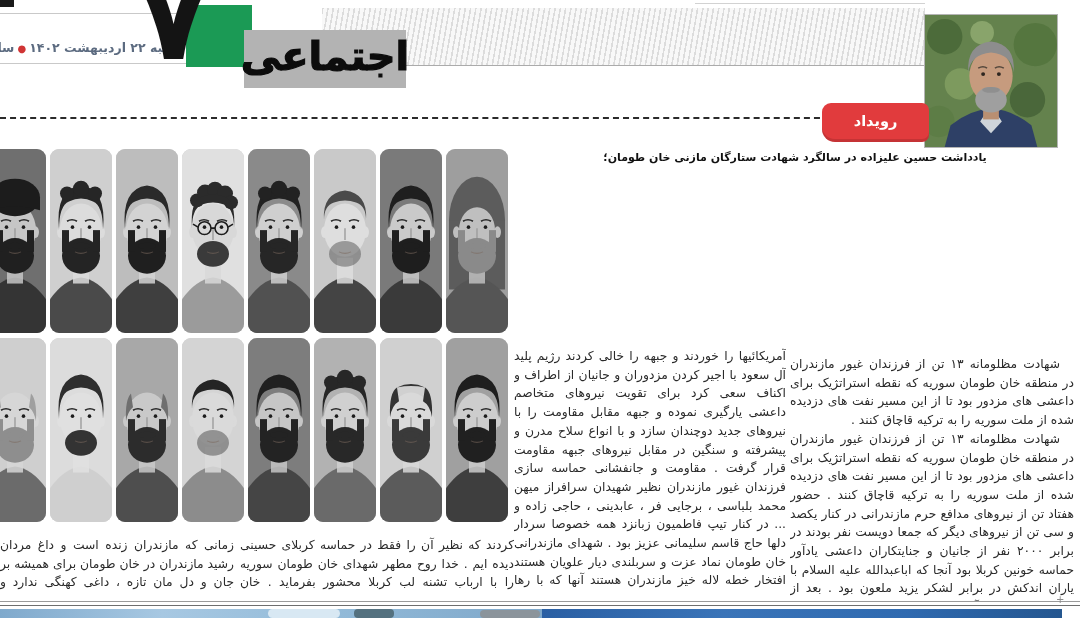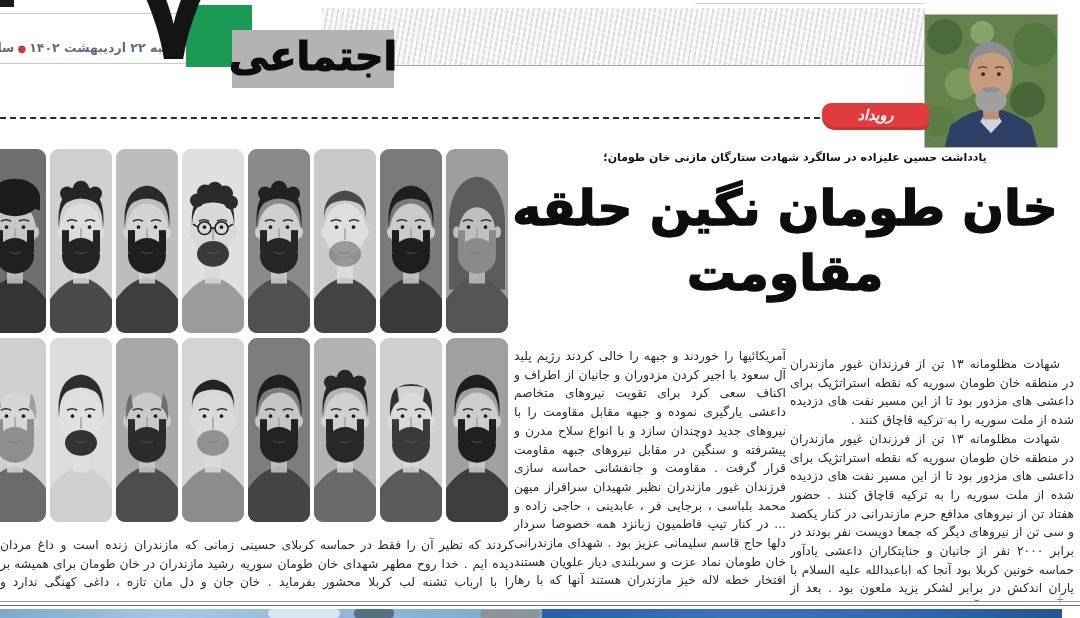--- a/index.html
+++ b/index.html
@@ -10,29 +10,29 @@
   .corner-mark{left:0;top:0;width:14px;height:7px;background:#1a1a1a;}
   .rule{background:#c9c9c9;height:1px;}
   .date-line{left:2px;top:40px;width:178px;direction:rtl;text-align:right;
              font-size:12.5px;font-weight:bold;color:#5c6b80;white-space:nowrap;}
   .date-bullet{color:#d03434;font-size:10px;margin:0 3px;}
   .page-number{left:140px;top:-34px;font-size:110px;font-weight:bold;color:#141414;z-index:3;line-height:1;}
   .green-block{left:186px;top:5px;width:66px;height:62px;background:#1b9a55;z-index:2;}
   .hatch-band{left:322px;top:8px;width:603px;height:57px;z-index:1;
       background:repeating-linear-gradient(100deg,#dcdcdc 0 1.6px,#f8f8f8 1.6px 5.2px);
       border-bottom:1px solid #ababab;}
-  .section-box{left:232px;top:30px;width:162px;height:58px;background:#b3b3b3;z-index:4;
+  .section-box{left:244px;top:30px;width:162px;height:58px;background:#b3b3b3;z-index:4;
       display:flex;align-items:center;justify-content:center;}
   .section-title{font-size:40px;font-weight:bold;color:#0c0c0c;direction:rtl;
       -webkit-text-stroke:1.2px #0c0c0c;line-height:1;padding-bottom:6px;}
   .author-photo{left:924px;top:14px;width:134px;height:134px;z-index:5;border:1px solid #b5b5b5;box-sizing:border-box;}
   .dashed-divider{left:0;top:117px;width:830px;height:0;border-top:2px dashed #2b2b2b;z-index:2;}
-  .event-badge{left:822px;top:103px;width:107px;height:27px;background:#e13b3d;z-index:6;
+  .event-badge{left:822px;top:103px;width:107px;height:39px;background:#e13b3d;z-index:6;
       border-radius:9px 7px 7px 13px;display:flex;align-items:center;justify-content:center;
-      box-shadow:inset 0 -3px 0 rgba(0,0,0,.12);font-style:italic;}
+      box-shadow:inset 0 -3px 0 rgba(0,0,0,.12);}
   .event-badge span{color:#fff;font-size:14.5px;font-weight:bold;direction:rtl;line-height:1;padding-bottom:2px;}
   
   .photo-grid{left:-16px;top:149px;display:grid;grid-template-columns:repeat(8,62px);
       grid-auto-rows:184px;gap:5px 4px;z-index:1;}
   .strip{border-radius:9px;overflow:hidden;background:#cfcfcf;}
   .strip svg{display:block;}
   
   .kicker{left:515px;top:151px;width:560px;text-align:center;direction:rtl;
       font-size:11px;font-weight:bold;color:#111;}
   .headline{left:495px;top:176px;width:580px;text-align:center;direction:rtl;
@@ -490,21 +490,20 @@
             <rect x="43" y="82" width="7" height="22" fill="#202020"></rect>
             <ellipse cx="31" cy="98" rx="9" ry="3.2" fill="#202020"></ellipse>
           </g>
           <path d="M25,104 Q31,107 37,104" stroke="#7c6a5e" stroke-width="1.1" fill="none" opacity="0.55"></path>
         </svg>
       </div>
     </div>
 
   <div class="abs kicker">یادداشت حسین علیزاده در سالگرد شهادت ستارگان مازنی خان طومان؛</div>
   <div class="abs headline">
-    <div>خان طومان نگین حلقه مقاومت</div>
   </div>
 
   <div class="abs col col-right">
     <p>شهادت مظلومانه ۱۳ تن از فرزندان غیور مازندران در منطقه خان طومان سوریه که نقطه استراتژیک برای داعشی های مزدور بود تا از این مسیر نفت های دزدیده شده از ملت سوریه را به ترکیه قاچاق کنند .</p>
     <p>شهادت مظلومانه ۱۳ تن از فرزندان غیور مازندران در منطقه خان طومان سوریه که نقطه استراتژیک برای داعشی های مزدور بود تا از این مسیر نفت های دزدیده شده از ملت سوریه را به ترکیه قاچاق کنند . حضور هفتاد تن از نیروهای مدافع حرم مازندرانی در کنار یکصد و سی تن از نیروهای دیگر که جمعا دویست نفر بودند در برابر ۲۰۰۰ نفر از جانیان و جنایتکاران داعشی یادآور حماسه خونین کربلا بود آنجا که اباعبدالله علیه السلام با یاران اندکش در برابر لشکر یزید ملعون بود . بعد از اینکه روسها فریب آتش بس دو روزه</p>
   </div>
   <div class="abs col col-mid">
     <p class="noindent">آمریکائیها را خوردند و جبهه را خالی کردند رژیم پلید آل سعود با اجیر کردن مزدوران و جانیان از اطراف و اکناف سعی کرد برای تقویت نیروهای متخاصم داعشی یارگیری نموده و جبهه مقابل مقاومت را با نیروهای جدید دوچندان سازد و با انواع سلاح مدرن و پیشرفته و سنگین در مقابل نیروهای جبهه مقاومت قرار گرفت . مقاومت و جانفشانی حماسه سازی فرزندان غیور مازندران نظیر شهیدان سرافراز میهن محمد بلباسی ، برجایی فر ، عابدینی ، حاجی زاده و ... در کنار تیپ فاطمیون زبانزد همه خصوصا سردار دلها حاج قاسم سلیمانی عزیز بود . شهدای مازندرانی خان طومان نماد عزت و سربلندی دیار علویان هستند افتخار خطه لاله خیز مازندران هستند آنها که با رها کردن زن و فرزند و مال و جانشان در مسیری که جز عشق نبود جاودانه ای را خلق</p>
   </div>
   <div class="abs col col-below">

